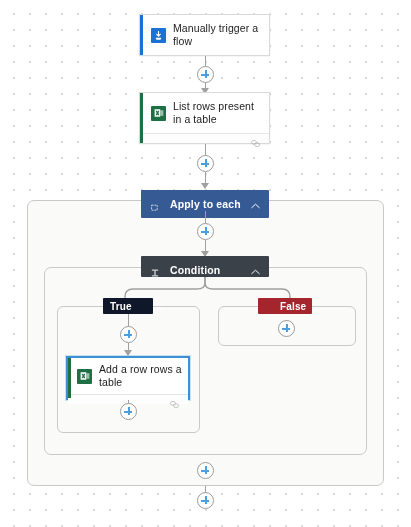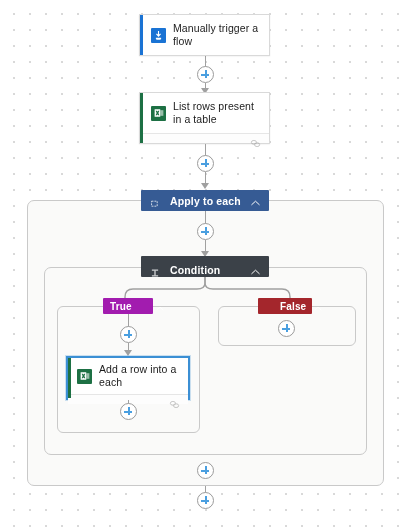--- a/index.html
+++ b/index.html
@@ -122,21 +122,21 @@
     gap:9px;
     border-radius:1px;
   }
   .pill-condition{
     background:#3b4148;
     padding:6px 9px 0 9px;
     gap:9px;
     border-radius:1px;
   }
   .pill-true{
-    background:#a21caf;
+    background:#0f172a;
     padding:4px 7px;
     gap:24px;border-radius:1px;
   }
   .pill-false{
     background:#a4262c;
     padding:4px 22px;
     gap:8px;border-radius:1px;
   }
   .pill-true .pill-label,.pill-false .pill-label{font-size:10px;}
   .glyph{width:11px;height:11px;flex:none;display:block;}
@@ -188,21 +188,21 @@
     </div>
   </div>
 
   <div class="conn" style="left:204.5px;top:144px;height:12px;"></div>
   <div class="plus" style="left:197px;top:155px;"></div>
   <div class="conn" style="left:204.5px;top:172px;height:14px;"></div>
   <div class="arrowhead" style="left:200.5px;top:183px;"></div>
 
   <div class="scope" style="left:27px;top:200px;width:357px;height:286px;"></div>
 
-  <div class="pill pill-foreach" style="left:141px;top:190px;width:128px;height:21px;">
+  <div class="pill pill-foreach" style="left:141px;top:190px;width:128px;height:28px;">
     <span class="glyph">
       <svg width="10" height="10" viewBox="0 0 16 16" aria-hidden="true">
         <rect x="2.5" y="3.5" width="9" height="8" fill="none" stroke="#ffffff" stroke-width="1.2" stroke-dasharray="3 1.6"></rect>
       </svg>
     </span>
     <span class="pill-label">Apply to each</span>
     <span class="chev">
       <svg width="9" height="6" viewBox="0 0 12 8" aria-hidden="true">
         <path d="M1 6.2 6 1.6l5 4.6" fill="none" stroke="#ffffff" stroke-width="1.3" stroke-linecap="round"></path>
       </svg>
@@ -256,21 +256,21 @@
   <div class="card selected" style="left:66px;top:356px;width:124px;height:44px;">
     <div class="accent" style="background:#1d7044;left:0;top:0;bottom:0;width:3px;"></div>
     <div class="card-head" style="padding:5px 6px 5px 9px;">
       <span class="ico ico-excel">
         <svg width="10" height="10" viewBox="0 0 16 16" aria-hidden="true">
           <rect x="1" y="2" width="9" height="12" fill="#ffffff"></rect>
           <rect x="10" y="3.5" width="5" height="9" fill="#ffffff" opacity="0.55"></rect>
           <path d="M2.6 4.4h2.1L5.6 6l.9-1.6h2.1L7 8l1.6 3.6H6.5L5.6 10l-.9 1.6H2.6L4.2 8z" fill="#1d7044"></path>
         </svg>
       </span>
-      <span class="card-title">Add a row into a each</span>
+      <span class="card-title">Add a row rows a table</span>
     </div>
     <div class="card-foot" style="height:15px;">
       <span class="pages-ico">
         <svg width="11" height="9" viewBox="0 0 14 11" aria-hidden="true">
           <ellipse cx="5" cy="4" rx="3.3" ry="2.4" fill="none" stroke="#8a8a8a" stroke-width="1.1"></ellipse>
           <ellipse cx="9" cy="7" rx="3.3" ry="2.4" fill="none" stroke="#8a8a8a" stroke-width="1.1"></ellipse>
         </svg>
       </span>
     </div>
   </div>

